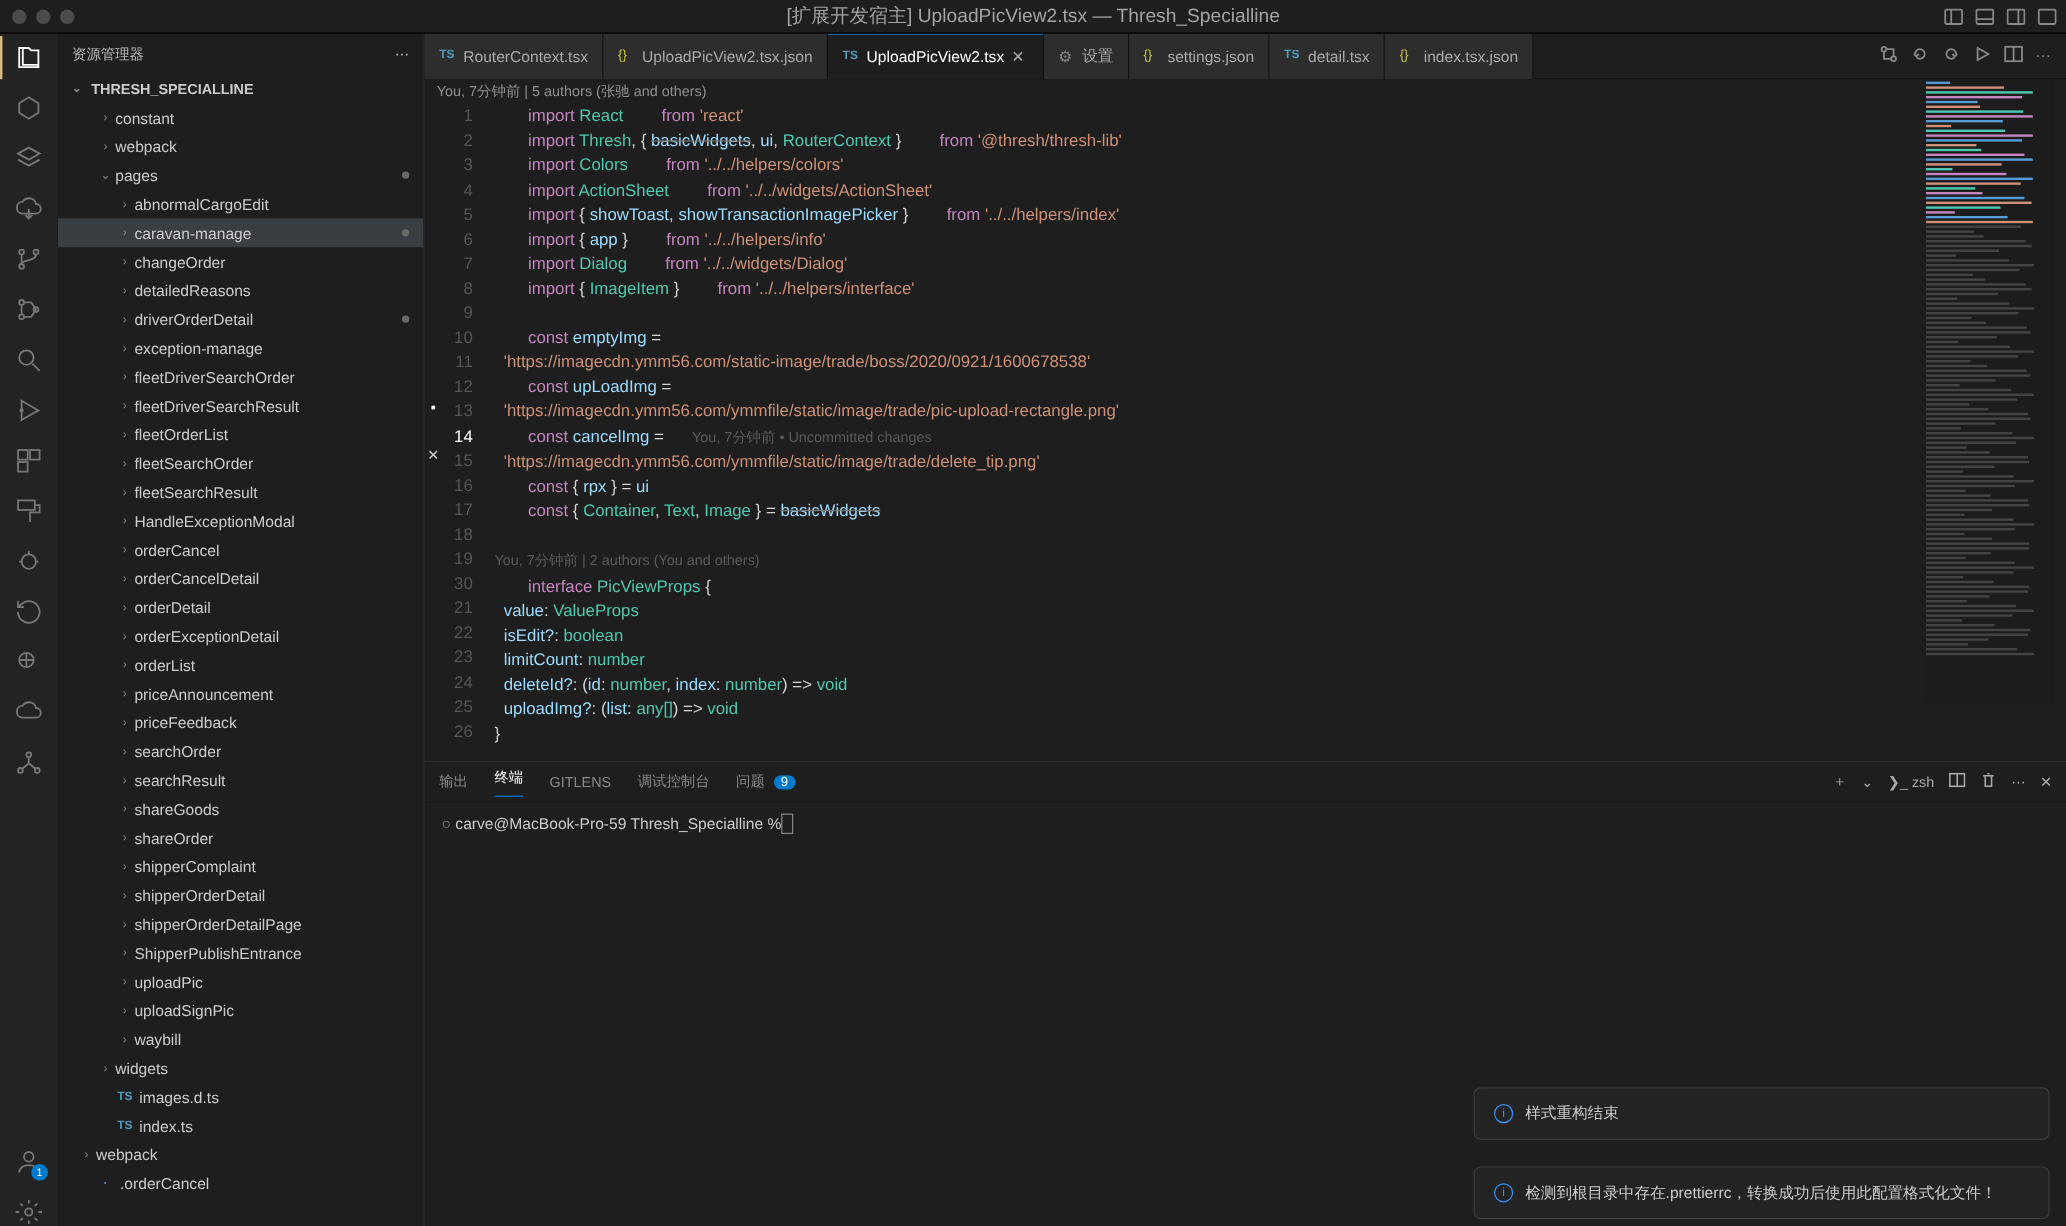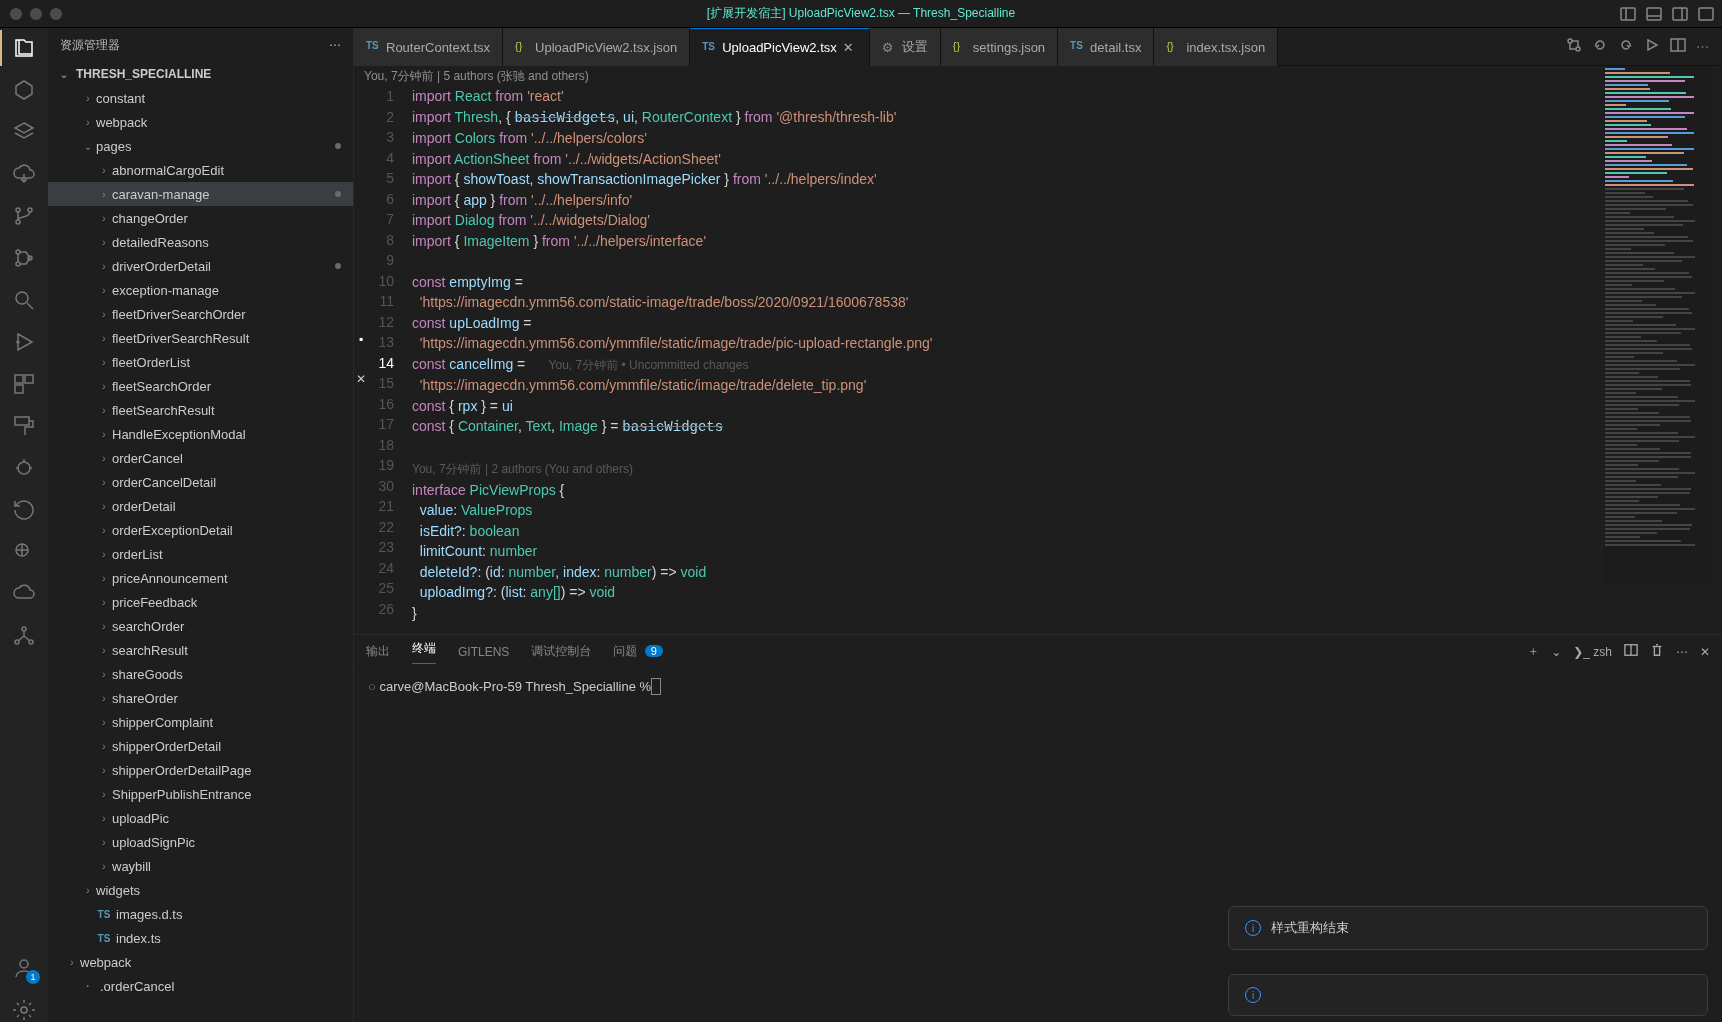--- a/index.html
+++ b/index.html
@@ -2,21 +2,21 @@
 <html><head>
 <meta charset="utf-8">
 <style>
 * { margin: 0; padding: 0; box-sizing: border-box; font-family: -apple-system, "Segoe UI", sans-serif; }
 html, body { width: 1722px; height: 1022px; background: #1e1e1e; color: #ccc; overflow: hidden; font-size: 13px; }
 
 
 .titlebar { height: 28px; background: #1e1e1e; display: flex; align-items: center; position: relative; border-bottom: 1px solid #000; }
 .traffic { position: absolute; left: 10px; display: flex; gap: 8px; }
 .traffic .dot { width: 12px; height: 12px; border-radius: 50%; background: #4c4c4c; }
-.titletext { flex: 1; text-align: center; color: #5eead4; font-size: 12px; }
+.titletext { flex: 1; text-align: center; color: #a3a3a3; font-size: 16px; }
 .title-right { position: absolute; right: 8px; display: flex; gap: 10px; }
 .title-right .ic { width: 16px; height: 16px; color: #888; }
 
 
 .body { display: flex; height: calc(1022px - 28px); }
 
 
 .activity { width: 48px; background: #232323; display: flex; flex-direction: column; align-items: center; padding-top: 8px; gap: 18px; }
 .activity .ic { width: 24px; height: 24px; color: #777; position: relative; }
 .activity .ic.active { color: #fff; }
@@ -47,23 +47,23 @@
 .tabs-right { margin-left: auto; display: flex; align-items: center; gap: 10px; padding-right: 10px; color: #888; }
 
 .editor-body { flex: 1; display: flex; position: relative; overflow: hidden; }
 .gutter { width: 58px; text-align: right; color: #555; font-family: Menlo, monospace; font-size: 14px; line-height: 20.5px; padding-top: 20px; padding-right: 18px; }
 .code { flex: 1; font-family: Menlo, monospace; font-size: 14px; line-height: 20.5px; padding-top: 20px; white-space: pre; color: #d4d4d4; }
 .crumb { position: absolute; top: 2px; left: 10px; font-size: 12px; color: #909090; }
 .minimap { position: absolute; right: 10px; top: 0; width: 110px; height: 520px; background: #1c1c1c; border-left: 1px solid #222; }
 .minimap .mline { height: 2px; margin: 2px 2px; background: #444; }
 
 
-.kw { color: #c586c0; } .str { color: #ce9178; } .typ { color: #4ec9b0; } .fn { color: #9cdcfe; }
+.kw { color: #c586c0; margin-left: 28px; } .str { color: #ce9178; } .typ { color: #4ec9b0; } .fn { color: #9cdcfe; }
 .var { color: #9cdcfe; }
-.strike { text-decoration: line-through; text-decoration-color: #777; font-family: Liberation Mono, monospace; }
+.strike { text-decoration: line-through; text-decoration-color: #777; }
 .inlinecom { color: #5a5a5a; font-size: 12px; }
 .url { }
 
 .gutter .current { color: #fff; }
 .gutter-icon { position: absolute; left: 0; width: 14px; color: #ccc; text-align: center; font-size: 12px; }
 
 
 .panel { height: 388px; background: #1e1e1e; border-top: 1px solid #2a2a2a; display: flex; flex-direction: column; }
 .panel-tabs { height: 34px; display: flex; align-items: center; padding: 0 12px; gap: 22px; font-size: 12px; border-bottom: 1px solid #1b1b1b; }
 .panel-tabs .pt { color: #888; }
@@ -608,18 +608,19 @@
       </div>
       <div class="terminal">
         <span style="color:#888">○ </span><span>carve@MacBook-Pro-59 Thresh_Specialline % </span><span style="border:1px solid #888;padding:0 4px"> </span>
 
         <div class="toast t1">
           <div class="info-ic">i</div>
           <span>样式重构结束</span>
         </div>
         <div class="toast t2">
           <div class="info-ic">i</div>
+          <span>检测到根目录中存在.prettierrc，转换成功后使用此配置格式化文件！</span>
         </div>
       </div>
     </div>
   </div>
 
 </div>
 
 </body></html>

